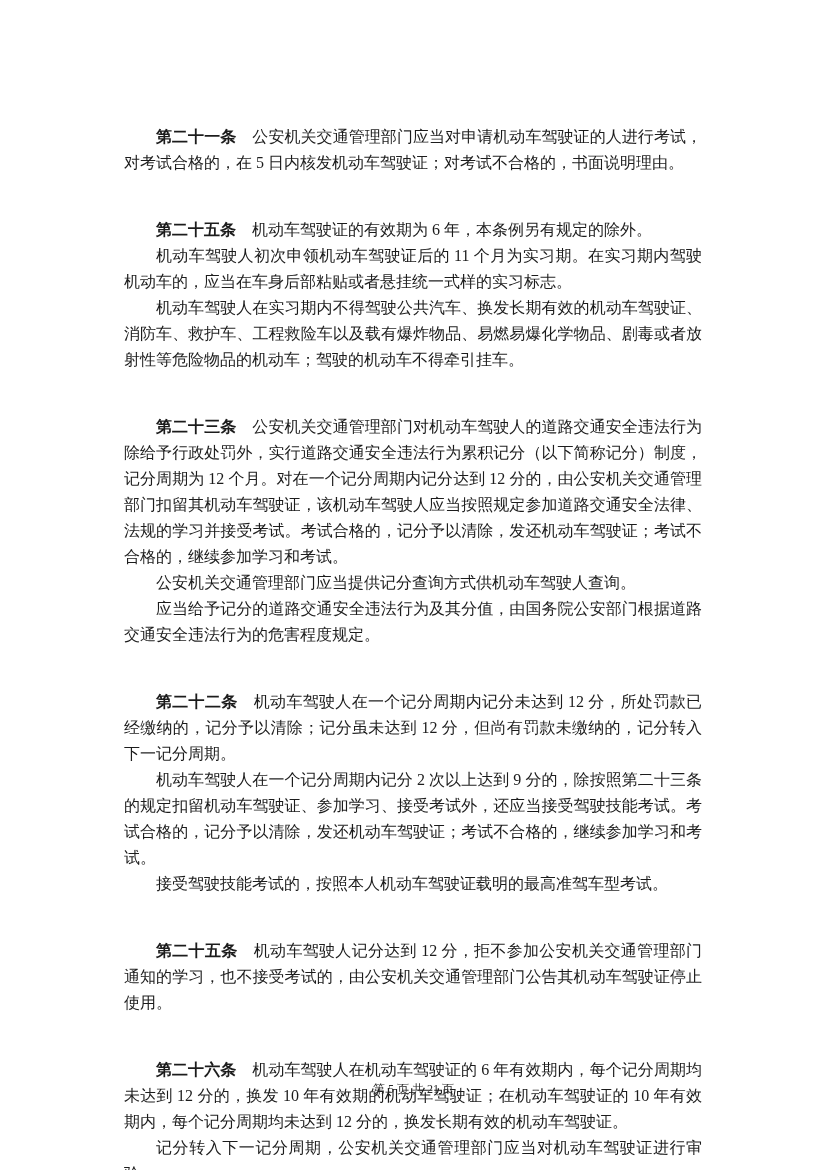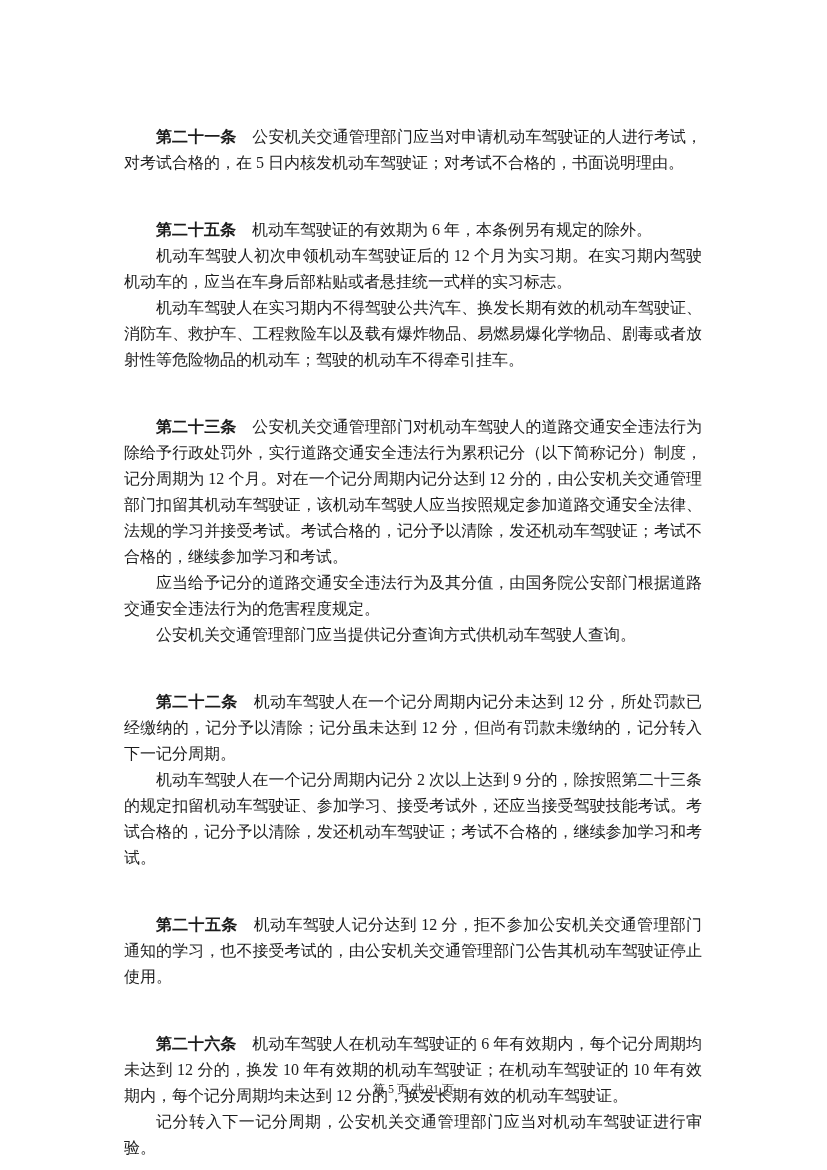--- a/index.html
+++ b/index.html
@@ -51,31 +51,32 @@
 </head>
 <body>
 
 <div class="page">
   <div class="content">
       <div class="article">
         <p><span class="article-number">第二十一条</span>　公安机关交通管理部门应当对申请机动车驾驶证的人进行考试，对考试合格的，在 5 日内核发机动车驾驶证；对考试不合格的，书面说明理由。</p>
       </div>
       <div class="article">
         <p><span class="article-number">第二十五条</span>　机动车驾驶证的有效期为 6 年，本条例另有规定的除外。</p>
-        <p>机动车驾驶人初次申领机动车驾驶证后的 12 个月为实习期。在实习期内驾驶机动车的，应当在车身后部粘贴或者悬挂统一式样的实习标志。</p>
+        <p>机动车驾驶人初次申领机动车驾驶证后的 11 个月为实习期。在实习期内驾驶机动车的，应当在车身后部粘贴或者悬挂统一式样的实习标志。</p>
         <p>机动车驾驶人在实习期内不得驾驶公共汽车、换发长期有效的机动车驾驶证、消防车、救护车、工程救险车以及载有爆炸物品、易燃易爆化学物品、剧毒或者放射性等危险物品的机动车；驾驶的机动车不得牵引挂车。</p>
       </div>
       <div class="article">
         <p><span class="article-number">第二十三条</span>　公安机关交通管理部门对机动车驾驶人的道路交通安全违法行为除给予行政处罚外，实行道路交通安全违法行为累积记分（以下简称记分）制度，记分周期为 12 个月。对在一个记分周期内记分达到 12 分的，由公安机关交通管理部门扣留其机动车驾驶证，该机动车驾驶人应当按照规定参加道路交通安全法律、法规的学习并接受考试。考试合格的，记分予以清除，发还机动车驾驶证；考试不合格的，继续参加学习和考试。</p>
+        <p>公安机关交通管理部门应当提供记分查询方式供机动车驾驶人查询。</p>
         <p>应当给予记分的道路交通安全违法行为及其分值，由国务院公安部门根据道路交通安全违法行为的危害程度规定。</p>
-        <p>公安机关交通管理部门应当提供记分查询方式供机动车驾驶人查询。</p>
       </div>
       <div class="article">
         <p><span class="article-number">第二十二条</span>　机动车驾驶人在一个记分周期内记分未达到 12 分，所处罚款已经缴纳的，记分予以清除；记分虽未达到 12 分，但尚有罚款未缴纳的，记分转入下一记分周期。</p>
         <p>机动车驾驶人在一个记分周期内记分 2 次以上达到 9 分的，除按照第二十三条的规定扣留机动车驾驶证、参加学习、接受考试外，还应当接受驾驶技能考试。考试合格的，记分予以清除，发还机动车驾驶证；考试不合格的，继续参加学习和考试。</p>
+        <p>接受驾驶技能考试的，按照本人机动车驾驶证载明的最高准驾车型考试。</p>
       </div>
       <div class="article">
         <p><span class="article-number">第二十五条</span>　机动车驾驶人记分达到 12 分，拒不参加公安机关交通管理部门通知的学习，也不接受考试的，由公安机关交通管理部门公告其机动车驾驶证停止使用。</p>
       </div>
       <div class="article">
         <p><span class="article-number">第二十六条</span>　机动车驾驶人在机动车驾驶证的 6 年有效期内，每个记分周期均未达到 12 分的，换发 10 年有效期的机动车驾驶证；在机动车驾驶证的 10 年有效期内，每个记分周期均未达到 12 分的，换发长期有效的机动车驾驶证。</p>
         <p>记分转入下一记分周期，公安机关交通管理部门应当对机动车驾驶证进行审验。</p>
       </div>
     </div>
   <div class="footer">

